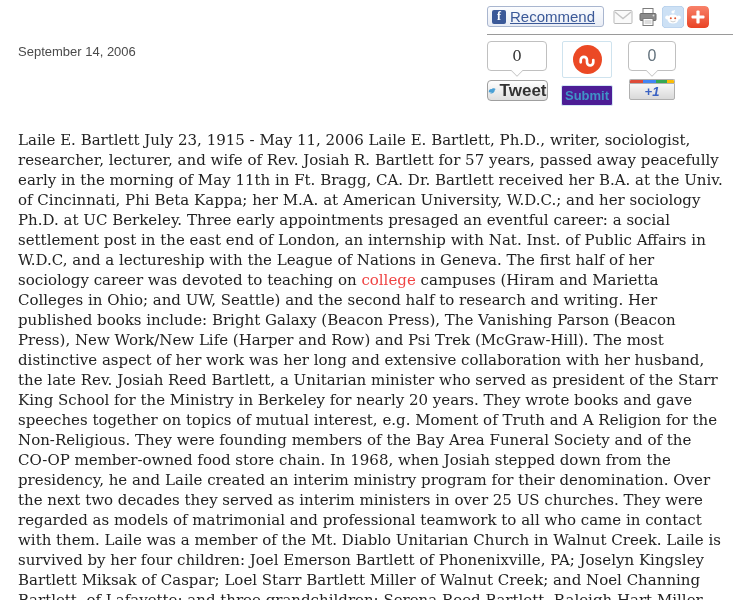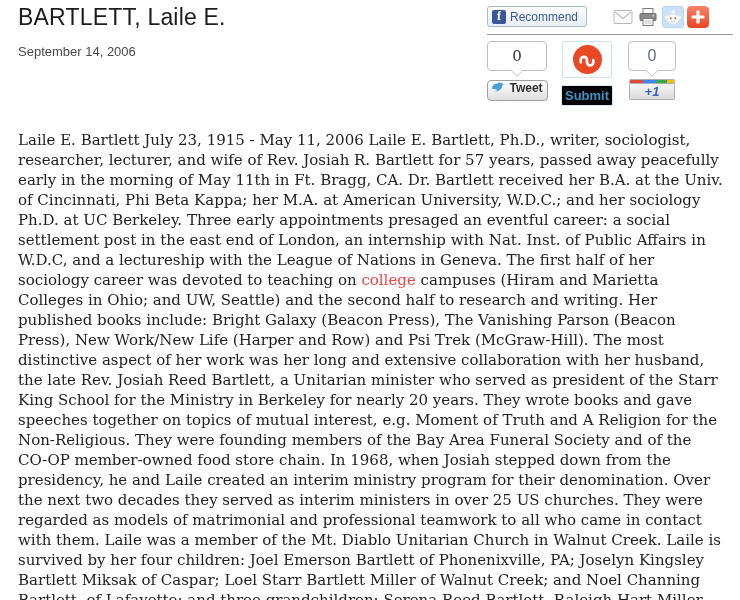--- a/index.html
+++ b/index.html
@@ -29,21 +29,21 @@
     height:21px; padding:0 8px 0 4px;
     border:1px solid #a9b6cf; border-radius:3px;
     background:linear-gradient(#fcfdff,#e9edf5);
     cursor:pointer;
   }
   .fb-sq {
     width:14px; height:14px; border-radius:2px; background:#3b5998;
     color:#fff; font-family:"Liberation Serif", serif; font-weight:bold;
     font-size:12px; line-height:13px; text-align:center;
   }
-  .fb-label { font-size:12px; color:#3b5998; }
+  .fb-label { font-size:15px; color:#3b5998;text-decoration:underline; }
   .mini-icons { margin-left:auto; margin-right:28px; display:flex; gap:3px; }
   .mini-icons .mi { width:22px; height:22px; display:block; cursor:pointer; }
   .rounded-bg { border-radius:4px; }
 
   .divider {
     margin-top:4px; width:246px; border-top:1px solid #9a9a9a; height:0;
   }
 
   .social-row2 { display:flex; margin-top:6px; }
   .wcol { display:flex; flex-direction:column; align-items:center; }
@@ -61,39 +61,39 @@
     background:#fff; transform:translateX(-50%) rotate(45deg);
   }
   .bubble:before { bottom:-5px; background:#c0c0c0; }
   .bubble:after  { bottom:-4px; }
   .bubble .cnt { position:relative; z-index:2; line-height:28px; display:block; }
   .cnt-tweet { font-family:"DejaVu Serif", serif; font-size:15px; color:#333; }
   .cnt-plus  { font-size:16px; color:#62717c; }
 
   .tweet-btn {
     margin-top:9px; width:61px; height:21px;
-    display:flex; justify-content:center; gap:3px;
+    display:flex; align-items:center; justify-content:center; gap:3px;
     border:1px solid #9f9f9f; border-radius:4px;
     background:linear-gradient(#ffffff,#dedede);
-    font-size:12px; font-weight:bold; color:#333; cursor:pointer;
+    font-size:17px; font-weight:bold; color:#333; cursor:pointer;
   }
 
   .su-box {
     width:50px; height:37px; border:1px solid #cfe3ee; border-radius:2px;
     display:flex; align-items:center; justify-content:center; background:#fff;
     cursor:pointer;
   }
   .su-circle {
     width:29px; height:29px; border-radius:50%; background:#eb4925;
     display:flex; align-items:center; justify-content:center;
   }
   .submit-btn {
     margin-top:7px; width:52px; height:21px;
     display:flex; align-items:center; justify-content:center;
-    background:#000000; border:1px solid #d3e9f5; border-radius:2px;
+    background:#4c1d95; border:1px solid #d3e9f5; border-radius:2px;
     font-size:13px; font-weight:bold; color:#3f93c7; cursor:pointer;
   }
 
   .plus-btn { margin-top:8px; width:46px; cursor:pointer; }
   .plus-stripe { display:flex; height:4px; border:1px solid #b0b0b0; border-bottom:none; border-radius:2px 2px 0 0; overflow:hidden; }
   .plus-stripe span { display:block; height:100%; }
   .plus-body {
     height:17px; border:1px solid #b0b0b0; border-radius:0 0 2px 2px;
     background:linear-gradient(#f7f7f7,#d9d9d9);
     display:flex; align-items:center; justify-content:center;
@@ -106,21 +106,20 @@
     font-family:"DejaVu Serif", serif;
     font-size:15px; line-height:20px; color:#222; text-align:left;
   }
   .tlink { color:#ef4444; text-decoration:none; cursor:pointer; }
 </style>
 </head>
 <body>
 
 <div class="page">
 
-  <h1 class="title">BARTLETT, Laile E.</h1>
   <div class="date">September 14, 2006</div>
 
   <div class="social">
 
     <div class="social-row1">
       <div class="fb-btn">
         <span class="fb-sq">f</span>
         <span class="fb-label">Recommend</span>
       </div>
       <div class="mini-icons">

